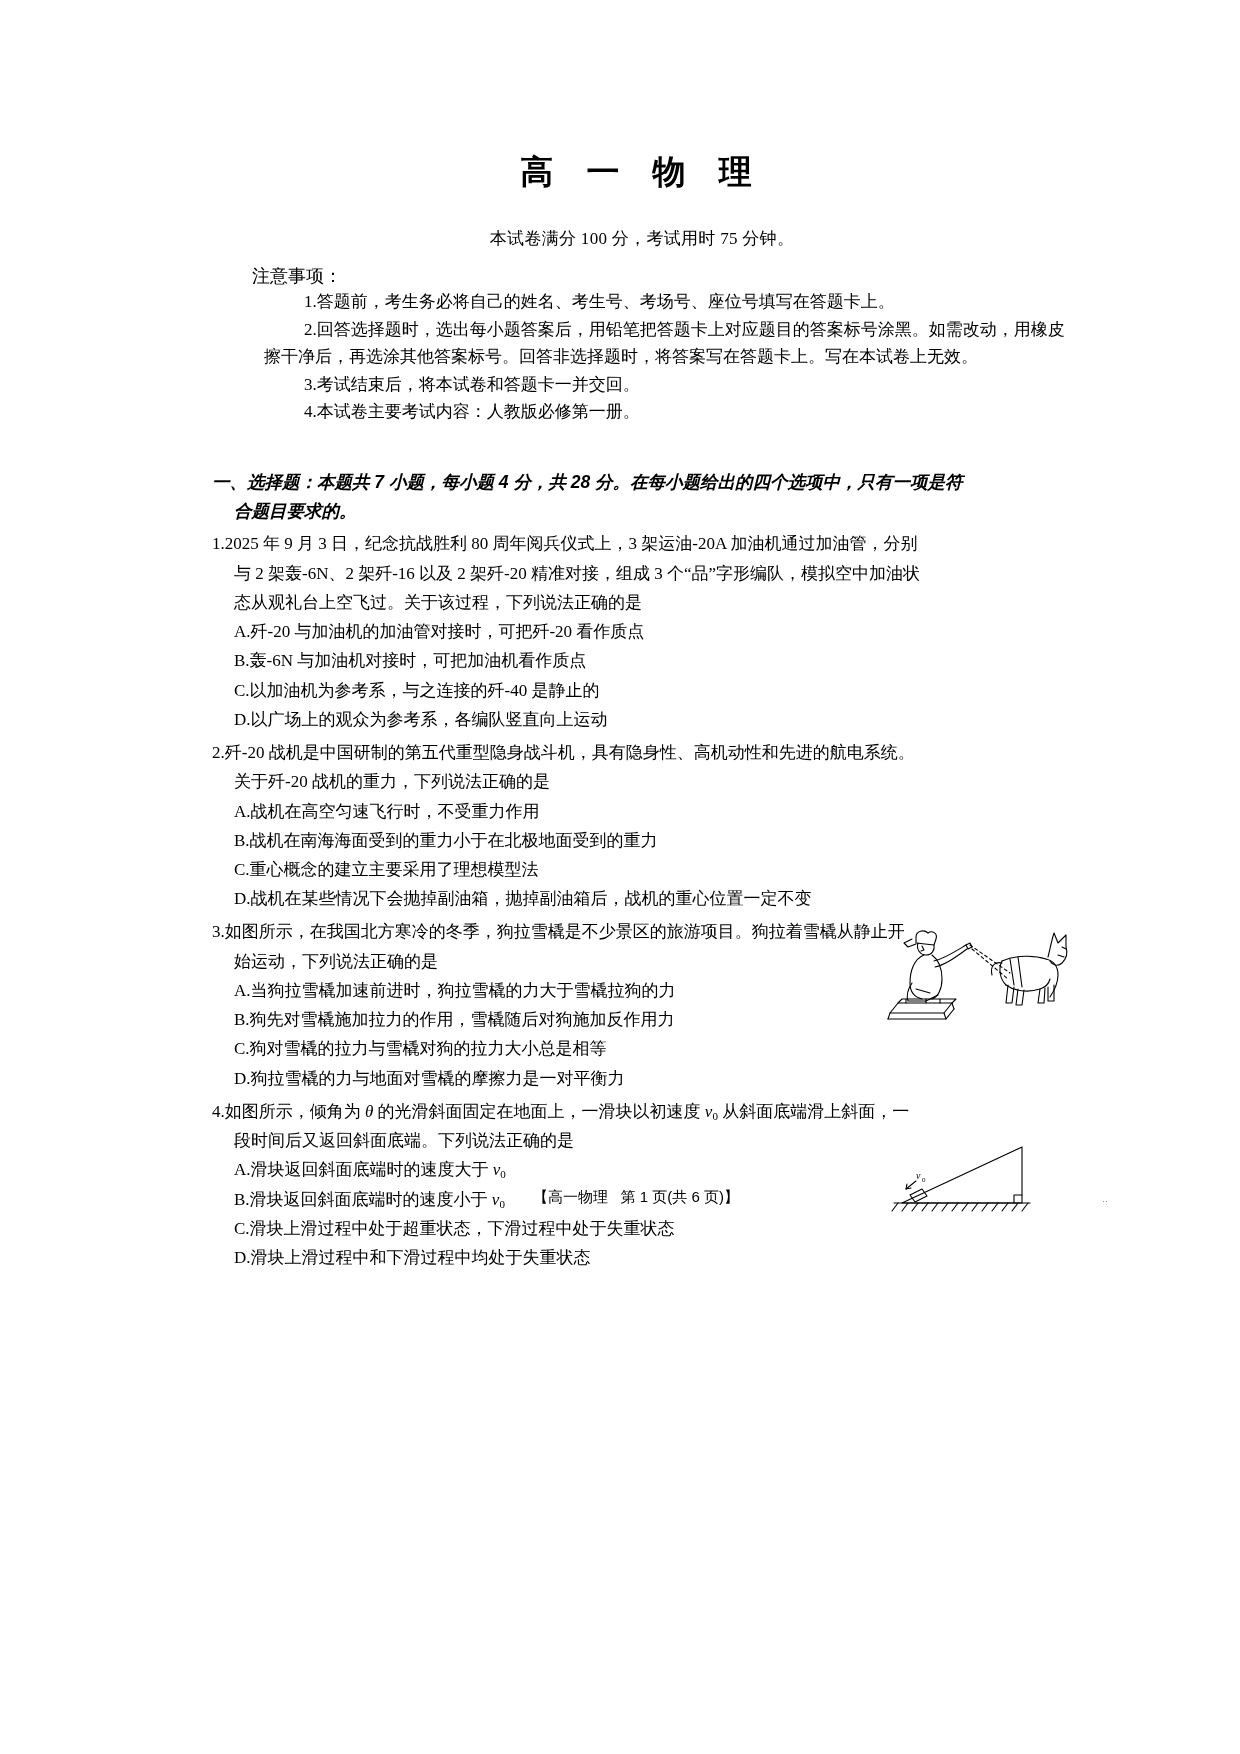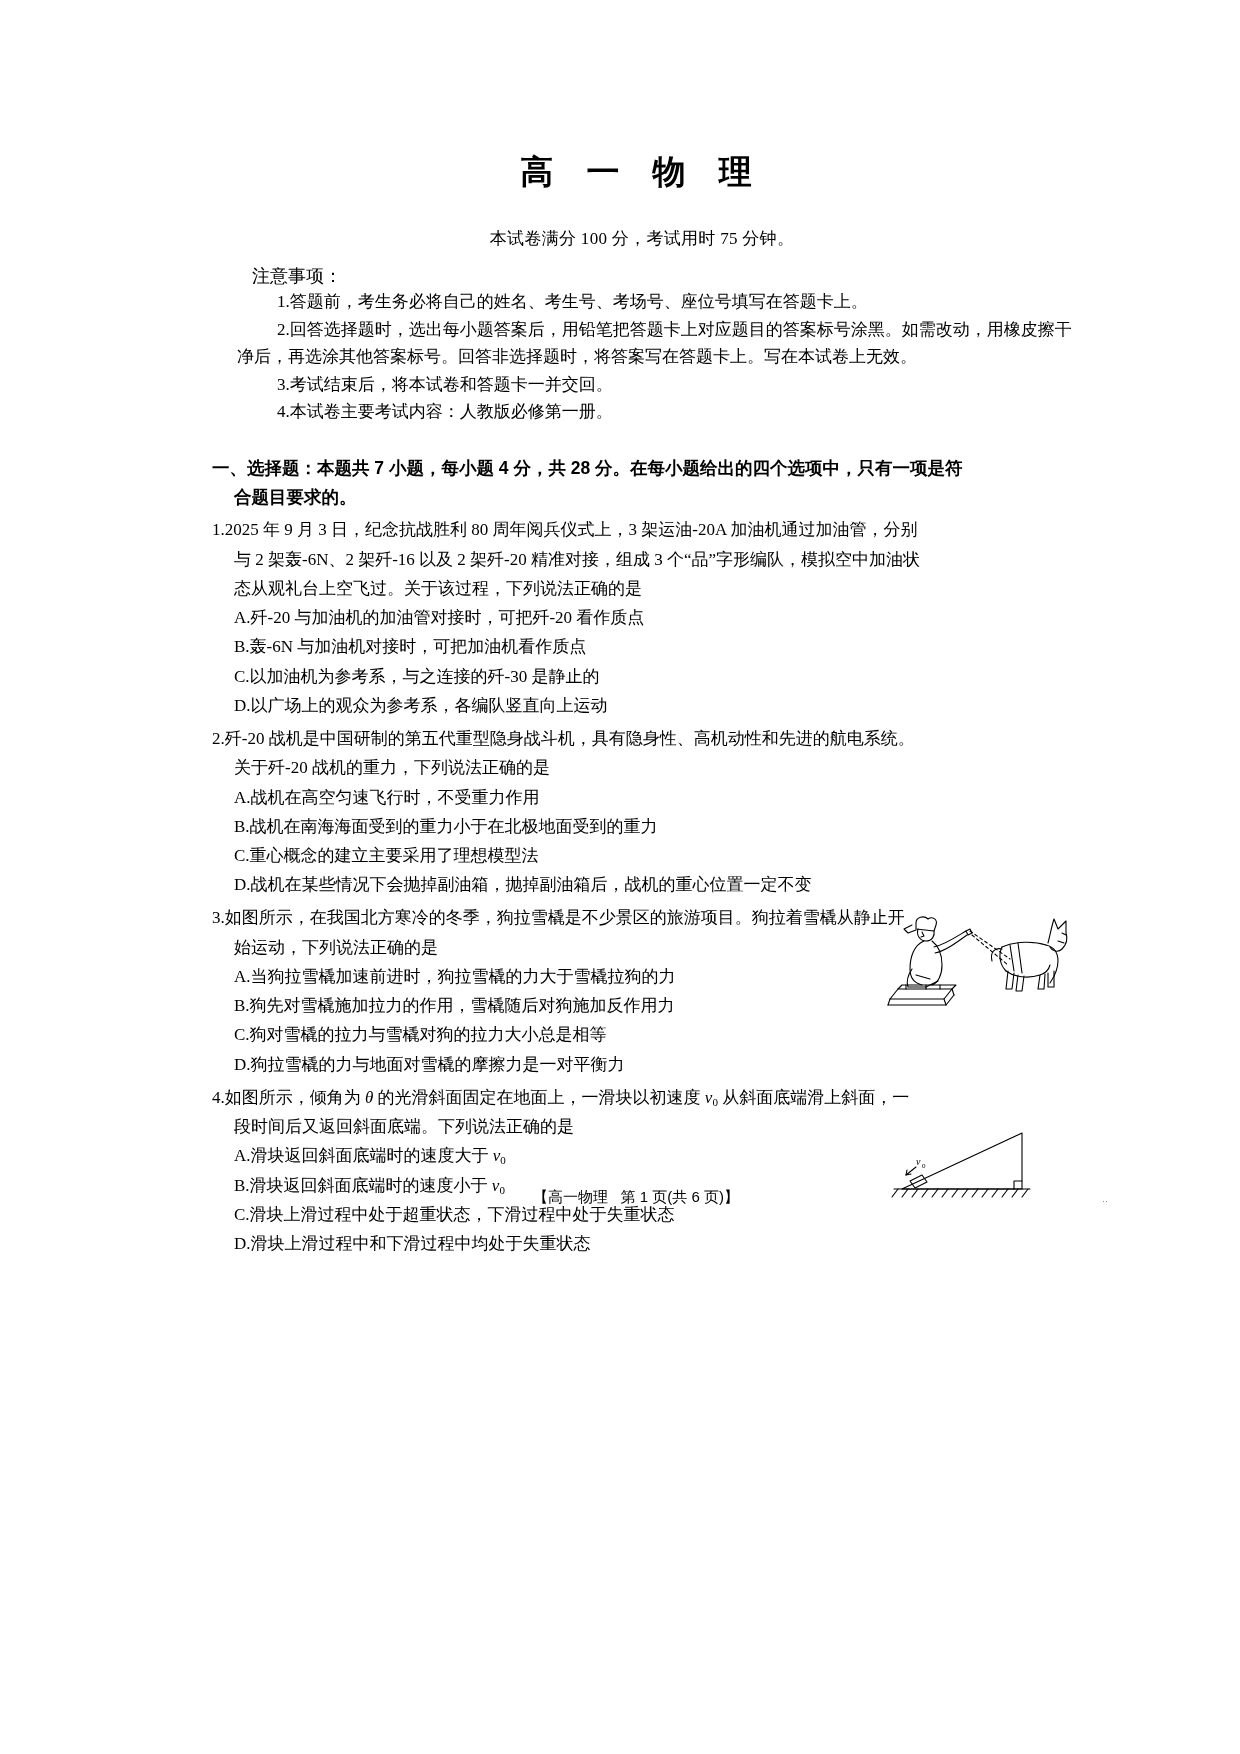--- a/index.html
+++ b/index.html
@@ -52,34 +52,35 @@
   .notes-title {
     font-weight: normal;
     font-size: 18px;
     font-family: "Liberation Sans", "DejaVu Sans", sans-serif;
     margin-left: 40px;
   }
   .note-item {
     font-size: 17px;
     line-height: 1.62;
     text-indent: 40px;
-    margin-left: 25px;
+    margin-left: 52px;
     margin-right: 0;
   }
   .note-item.wrap { text-indent: 40px; }
 
   
   .section-head {
-    margin-top: 28px;
+    margin-top: 42px;
     font-size: 17.5px;
     font-weight: bold;
     font-family: "Liberation Sans", "DejaVu Sans", sans-serif;
     line-height: 1.65;
     text-indent: -0px;
     padding-left: 0px;
+    font-style: italic;
   }
   .section-head .cont {
     display: block;
     padding-left: 22px;
   }
 
   
   .q {
     margin-top: 4px;
     font-size: 17px;
@@ -166,21 +167,21 @@
     </div>
 
     <div class="q">
       <div class="q-stem">
         <span>1.</span><span>2025 年 9 月 3 日，纪念抗战胜利 80 周年阅兵仪式上，3 架运油-20A 加油机通过加油管，分别</span>
         <span class="cont">与 2 架轰-6N、2 架歼-16 以及 2 架歼-20 精准对接，组成 3 个“品”字形编队，模拟空中加油状</span>
         <span class="cont">态从观礼台上空飞过。关于该过程，下列说法正确的是</span>
       </div>
       <div class="opt">A.歼-20 与加油机的加油管对接时，可把歼-20 看作质点</div>
       <div class="opt">B.轰-6N 与加油机对接时，可把加油机看作质点</div>
-      <div class="opt">C.以加油机为参考系，与之连接的歼-30 是静止的</div>
+      <div class="opt">C.以加油机为参考系，与之连接的歼-40 是静止的</div>
       <div class="opt">D.以广场上的观众为参考系，各编队竖直向上运动</div>
     </div>
 
     <div class="q">
       <div class="q-stem">
         <span>2.</span><span>歼-20 战机是中国研制的第五代重型隐身战斗机，具有隐身性、高机动性和先进的航电系统。</span>
         <span class="cont">关于歼-20 战机的重力，下列说法正确的是</span>
       </div>
       <div class="opt">A.战机在高空匀速飞行时，不受重力作用</div>
       <div class="opt">B.战机在南海海面受到的重力小于在北极地面受到的重力</div>

